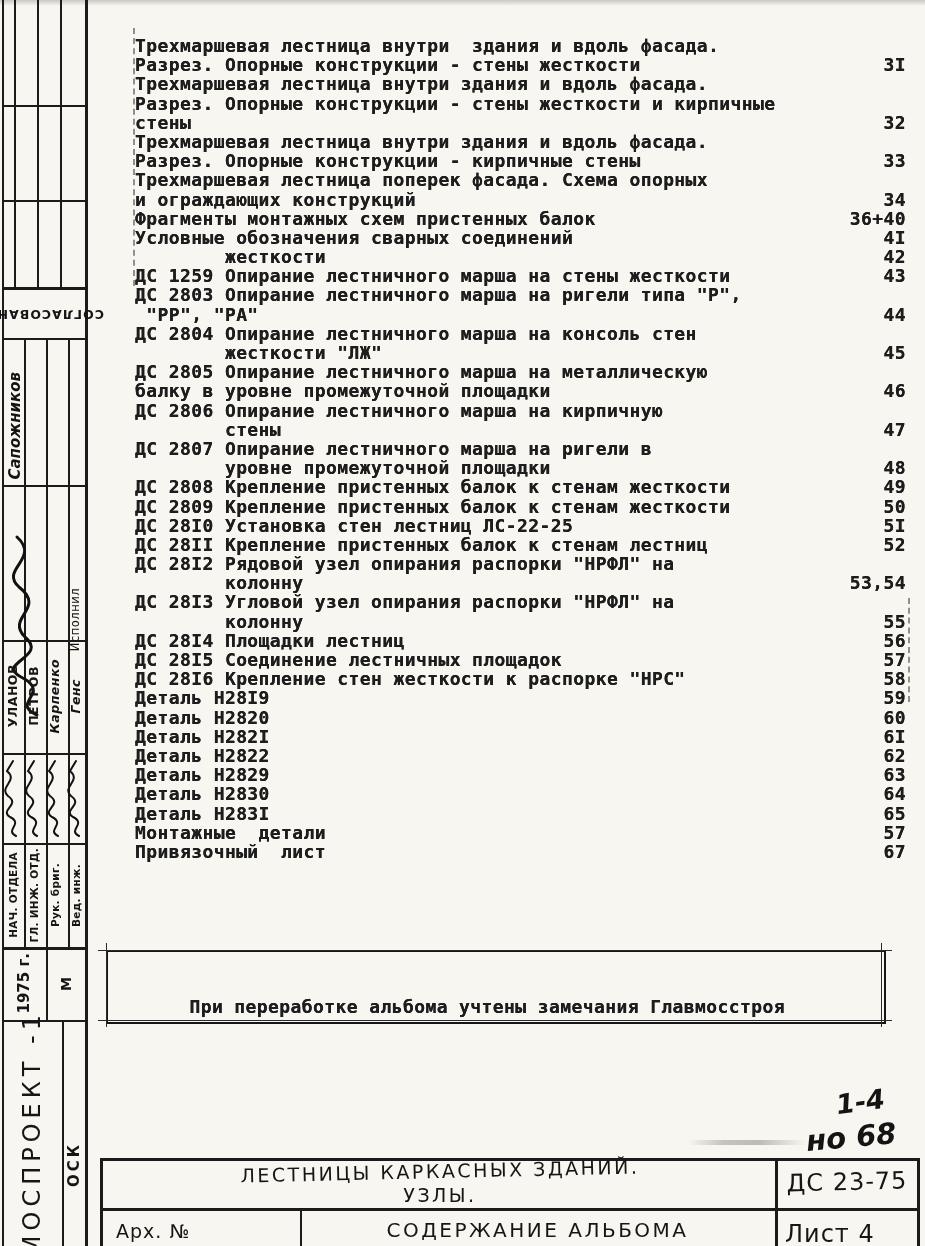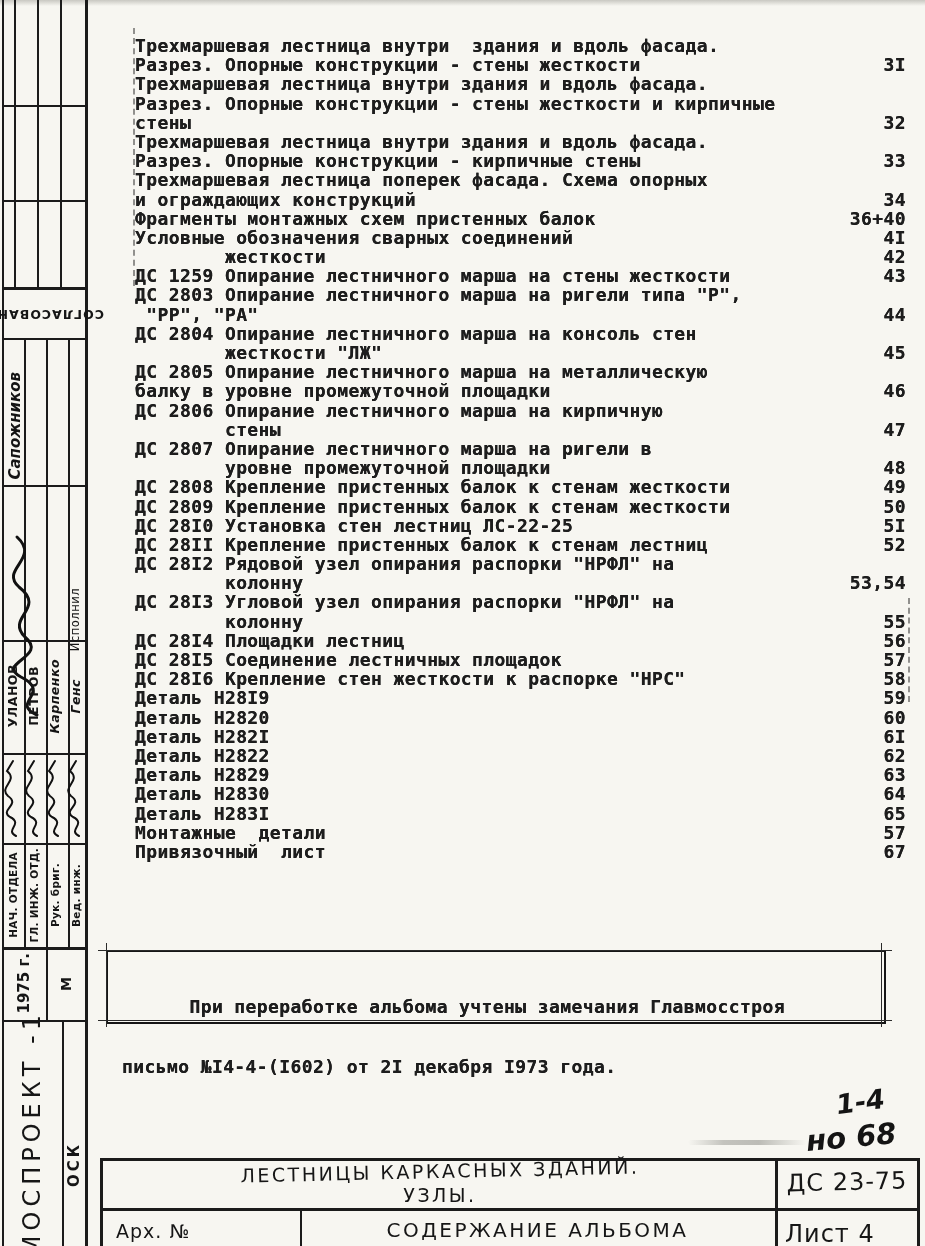--- a/index.html
+++ b/index.html
@@ -197,21 +197,20 @@
     <div class="trow"><span class="tt">Привязочный  лист</span><span class="tp">67</span></div>
   </div>
 
 <div id="notebox"></div>
 <div class="ln soft" style="left:98px;top:950px;width:794px;height:1px;"></div>
 <div class="ln soft" style="left:98px;top:1020px;width:794px;height:1px;"></div>
 <div class="ln soft" style="left:881px;top:943px;width:1px;height:84px;"></div>
 <div class="ln soft" style="left:106px;top:943px;width:1px;height:84px;"></div>
 <div id="notetext" class="mono">
   <div>      При переработке альбома учтены замечания Главмосстроя</div>
-  <div>письмо №I4-4-(I602) от 2I декабря I973 года.</div>
 </div>
 
 <div class="abs script" style="left:836px;top:1086px;font-size:27px;transform:rotate(-8deg);">1-4</div>
 <div class="smudge" style="left:688px;top:1140px;width:118px;height:5px;"></div>
 <div class="abs script" style="left:806px;top:1120px;font-size:29px;transform:rotate(-5deg);">но 68</div>
 
 <div class="ln" style="left:100px;top:1158px;width:820px;height:3px;"></div>
 <div class="ln" style="left:100px;top:1208px;width:820px;height:2.5px;"></div>
 <div class="ln" style="left:100px;top:1158px;width:2.5px;height:88px;"></div>
 <div class="ln" style="left:300px;top:1208px;width:2px;height:38px;"></div>

